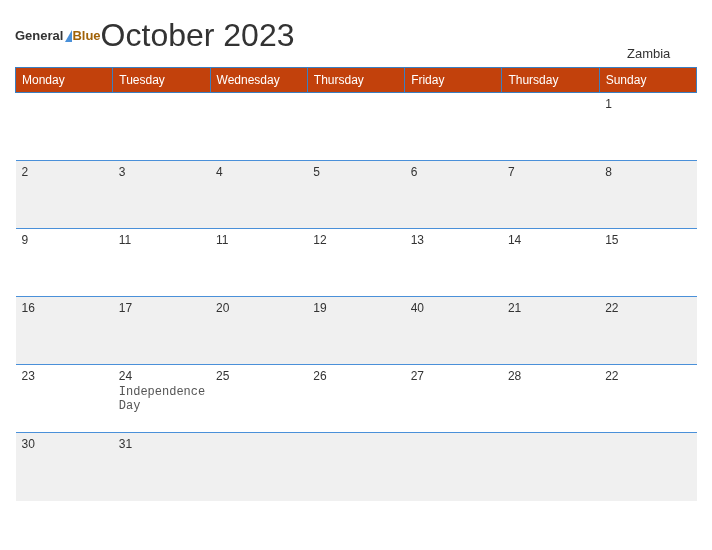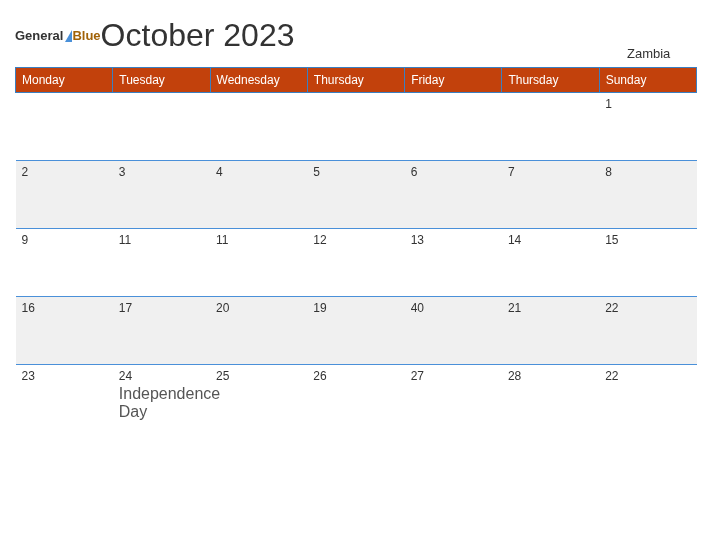--- a/index.html
+++ b/index.html
@@ -99,23 +99,24 @@
       border-right: none;
       border-bottom: none;
     }
     .day-num {
       display: block;
       font-size: 12px;
       color: #333;
     }
     .event-label {
       display: block;
-      font-size: 16px;
+      font-size: 12px;
       color: #555;
       margin-top: 2px;
+      font-family: Liberation Mono, monospace;
     }
   </style>
 </head>
 <body>
 
 <div class="calendar-container">
   <div class="header">
     <div class="logo">
       <span class="logo-top">
         General<span class="logo-icon"></span>
@@ -236,15 +237,28 @@
           <td>
             <span class="day-num">27</span>
           </td>
           <td>
             <span class="day-num">28</span>
           </td>
           <td>
             <span class="day-num">22</span>
           </td>
         </tr>
+        <tr>
+          <td>
+            <span class="day-num">30</span>
+          </td>
+          <td>
+            <span class="day-num">31</span>
+          </td>
+          <td></td>
+          <td></td>
+          <td></td>
+          <td></td>
+          <td></td>
+        </tr>
       </tbody>
   </table>
 </div>
 
 </body></html>

